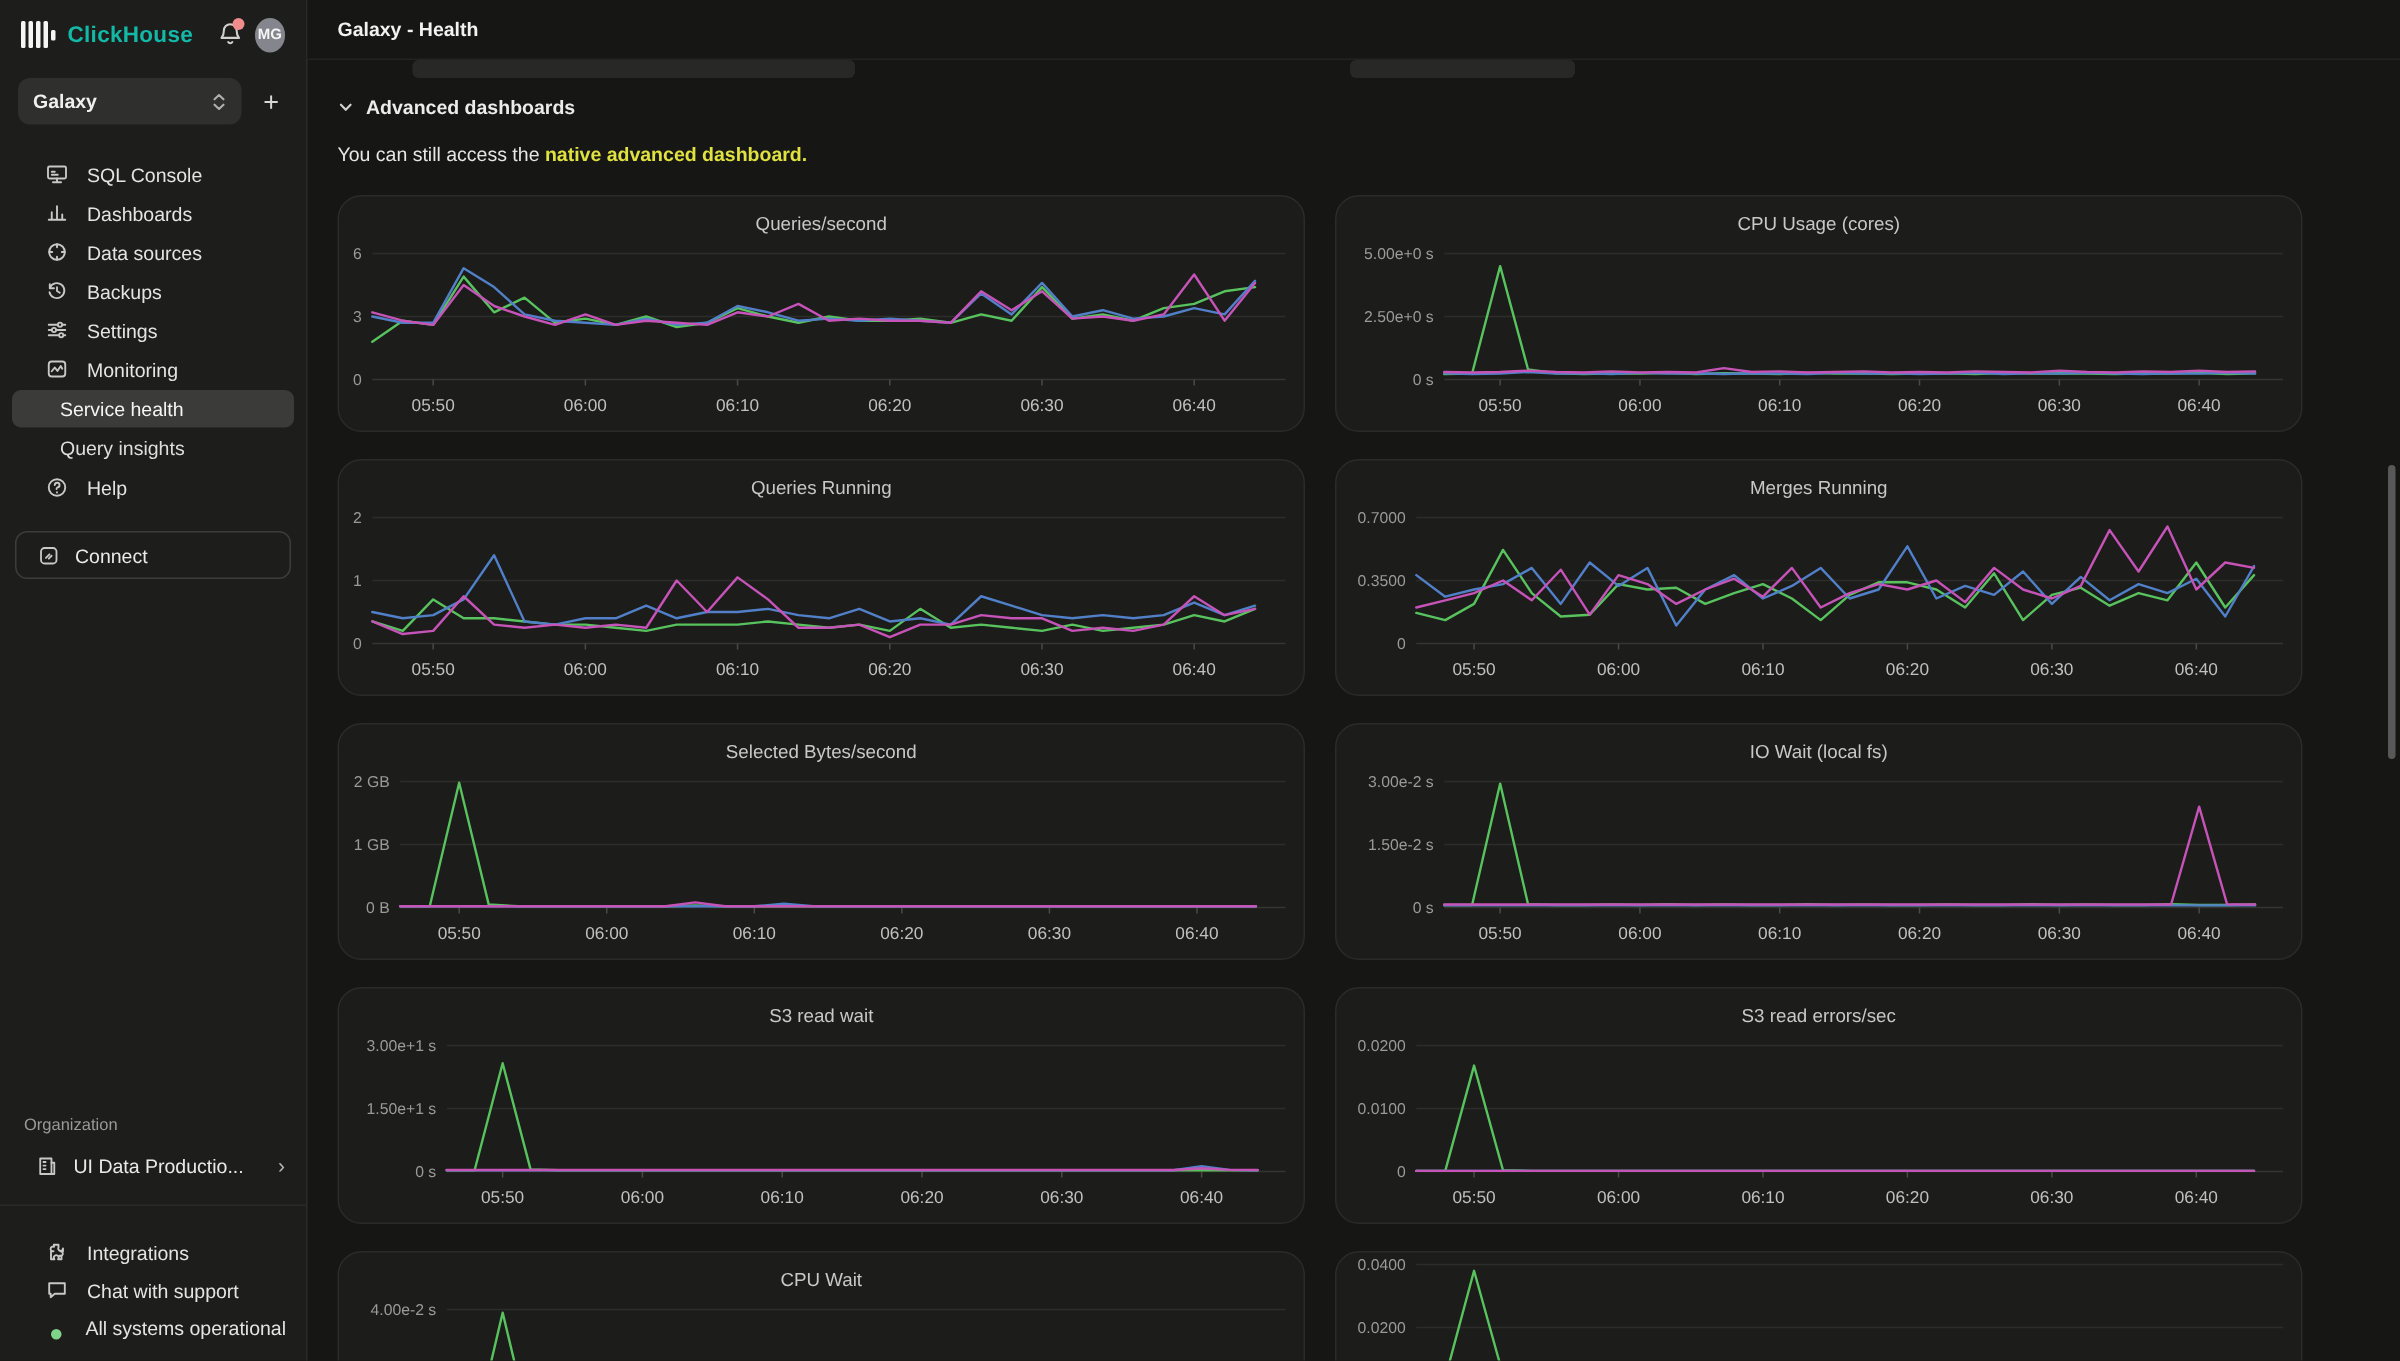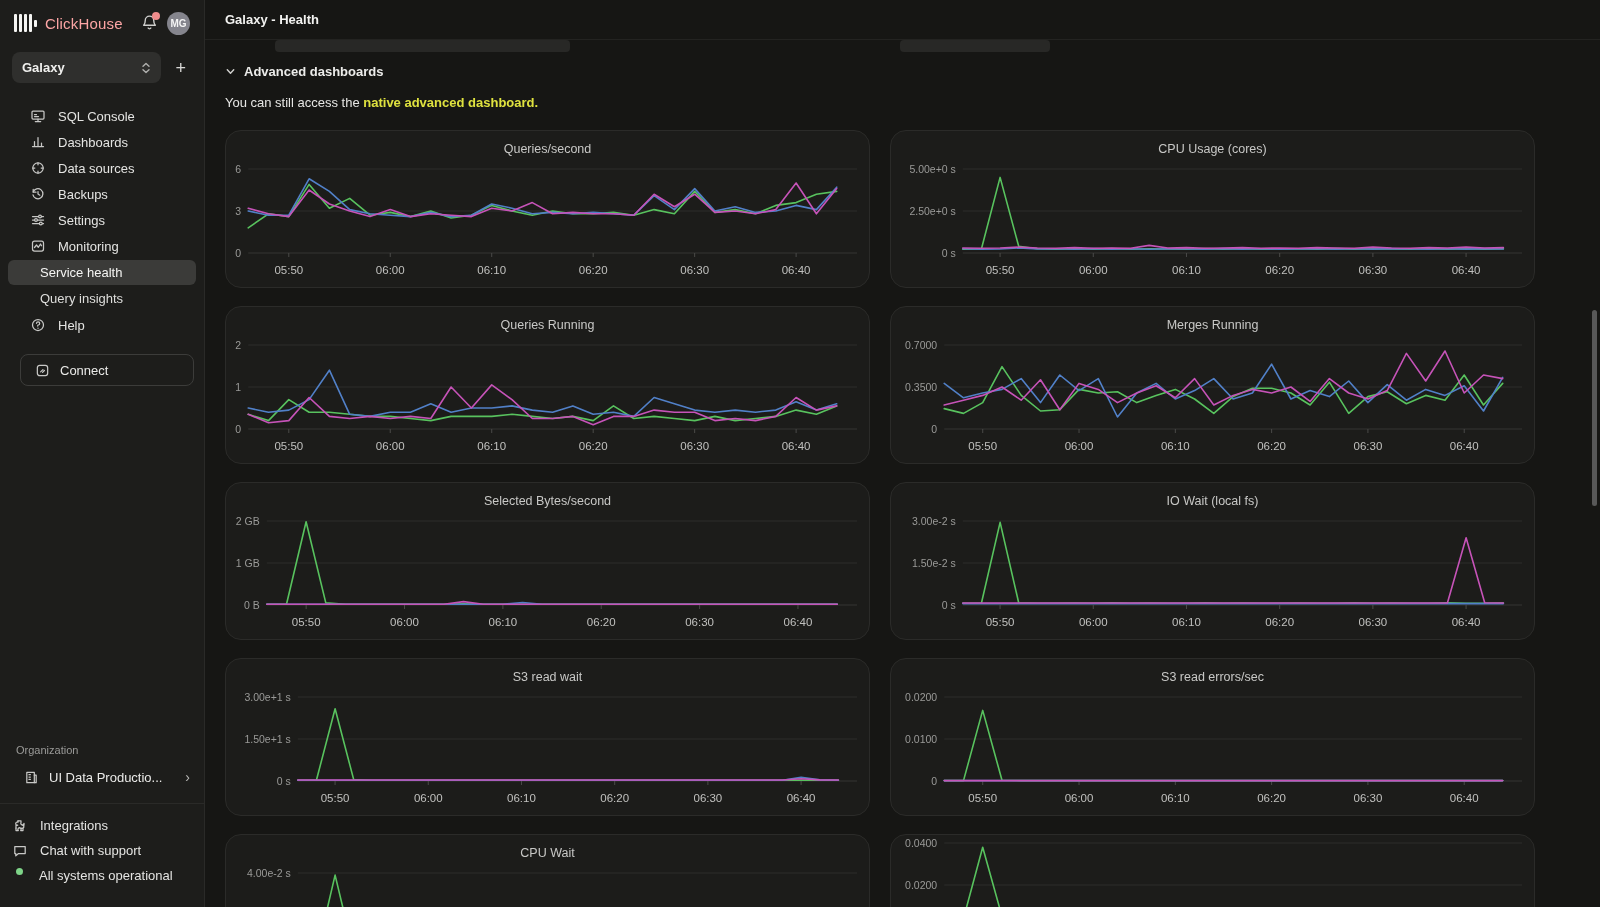--- a/index.html
+++ b/index.html
@@ -7,55 +7,55 @@
     font-family:"Liberation Sans", sans-serif; color:#e8e8e6; }
 
   
   .sidebar { position:absolute; left:0; top:0; width:205px; height:907px;
     background:#1d1d1b; border-right:1px solid #2a2a28; display:flex; flex-direction:column; }
   .brand-row { display:flex; align-items:center; height:46px; padding:0 14px 0 14px; gap:8px; }
   .logo { display:flex; align-items:center; gap:2px; height:18px; }
   .logo i { display:block; width:3px; background:#f5f5f3; border-radius:1px; }
   .logo i.b1,.logo i.b2,.logo i.b3,.logo i.b4 { height:18px; }
   .logo i.b5 { height:7px; }
-  .brand-name { font-size:15px; font-weight:400; color:#fca5a5; letter-spacing:.2px; }
+  .brand-name { font-size:15px; font-weight:700; color:#14b8a6; letter-spacing:.2px; }
   .brand-spacer { flex:1; }
   .bell-wrap { position:relative; width:18px; height:18px; }
   .bell-dot { position:absolute; right:-1px; top:-2px; width:8px; height:8px; border-radius:50%; }
   .avatar { width:23px; height:23px; border-radius:50%; background:#85858d; color:#f5f5f5;
     font-size:10px; font-weight:700; display:flex; align-items:center; justify-content:center; }
 
   .selector-row { display:flex; align-items:center; gap:10px; padding:6px 14px 0 12px; }
   .service-select { flex:1; height:31px; background:#2f2f2d; border-radius:8px; display:flex;
     align-items:center; padding:0 10px; font-size:13px; color:#f0f0ee;font-weight:bold; }
   .service-select .sel-label { flex:1; }
   .plus-btn { font-size:18px; color:#d8d8d6; line-height:1; padding:2px 4px; }
 
   .nav { margin-top:20px; }
   .nav-item { display:flex; align-items:center; height:26px; margin:0 8px; padding-left:22px;
     gap:12px; font-size:13px; color:#e4e4e2; border-radius:6px; cursor:default; }
   .nav-item .ic { width:16px; height:16px; flex:0 0 16px; display:flex; align-items:center; justify-content:center; }
   .nav-sub { display:flex; align-items:center; height:25px; margin:1px 8px; padding-left:32px;
     font-size:13px; color:#dededc; border-radius:6px; }
   .nav-sub.selected { background:#3b3b39; color:#f5f5f3; }
 
-  .connect-btn { display:flex; align-items:center; gap:10px; margin:16px 10px 0 20px; height:32px;
+  .connect-btn { display:flex; align-items:center; gap:10px; margin:16px 10px 0 10px; height:32px;
     border:1px solid #3c3c3a; border-radius:8px; padding-left:14px; font-size:13px; color:#eaeae8; }
   .connect-btn .ic { width:15px; height:15px; display:flex; align-items:center; justify-content:center; }
 
   .sidebar-spacer { flex:1; }
   .org-heading { font-size:11px; color:#9a9a98; padding:0 16px 9px 16px; }
   .org-row { display:flex; align-items:center; gap:10px; padding:0 14px 0 24px; height:24px;
     font-size:13px; color:#eaeae8; }
   .org-row .ic { width:15px; height:15px; display:flex; }
   .org-name { flex:1; white-space:nowrap; overflow:hidden; }
   .org-chevron { color:#b8b8b6; font-size:14px; }
   .side-divider { border-top:1px solid #2a2a28; margin:14px 0 14px 0; }
-  .footer-item { display:flex; align-items:flex-start; height:25px; padding-left:12px; gap:12px;
-    font-size:13px; color:#e4e4e2; }
+  .footer-item { display:flex; align-items:flex-end; height:25px; padding-left:12px; gap:12px;
+    font-size:13px; color:#e4e4e2;margin-left:18px; }
   .status-dot { width:7px; height:7px; border-radius:50%; margin:0 4px 0 4px; }
   .sidebar-bottom-pad { height:14px; }
 
   
   .topbar { position:absolute; left:205px; top:0; right:0; height:40px; background:#161614;
     border-bottom:1px solid #232321; display:flex; align-items:center; padding-left:20px; }
   .page-title { font-size:13px; font-weight:700; color:#f2f2f0; }
 
   
   .content { position:absolute; left:205px; top:40px; right:0; bottom:0; overflow:hidden; }

